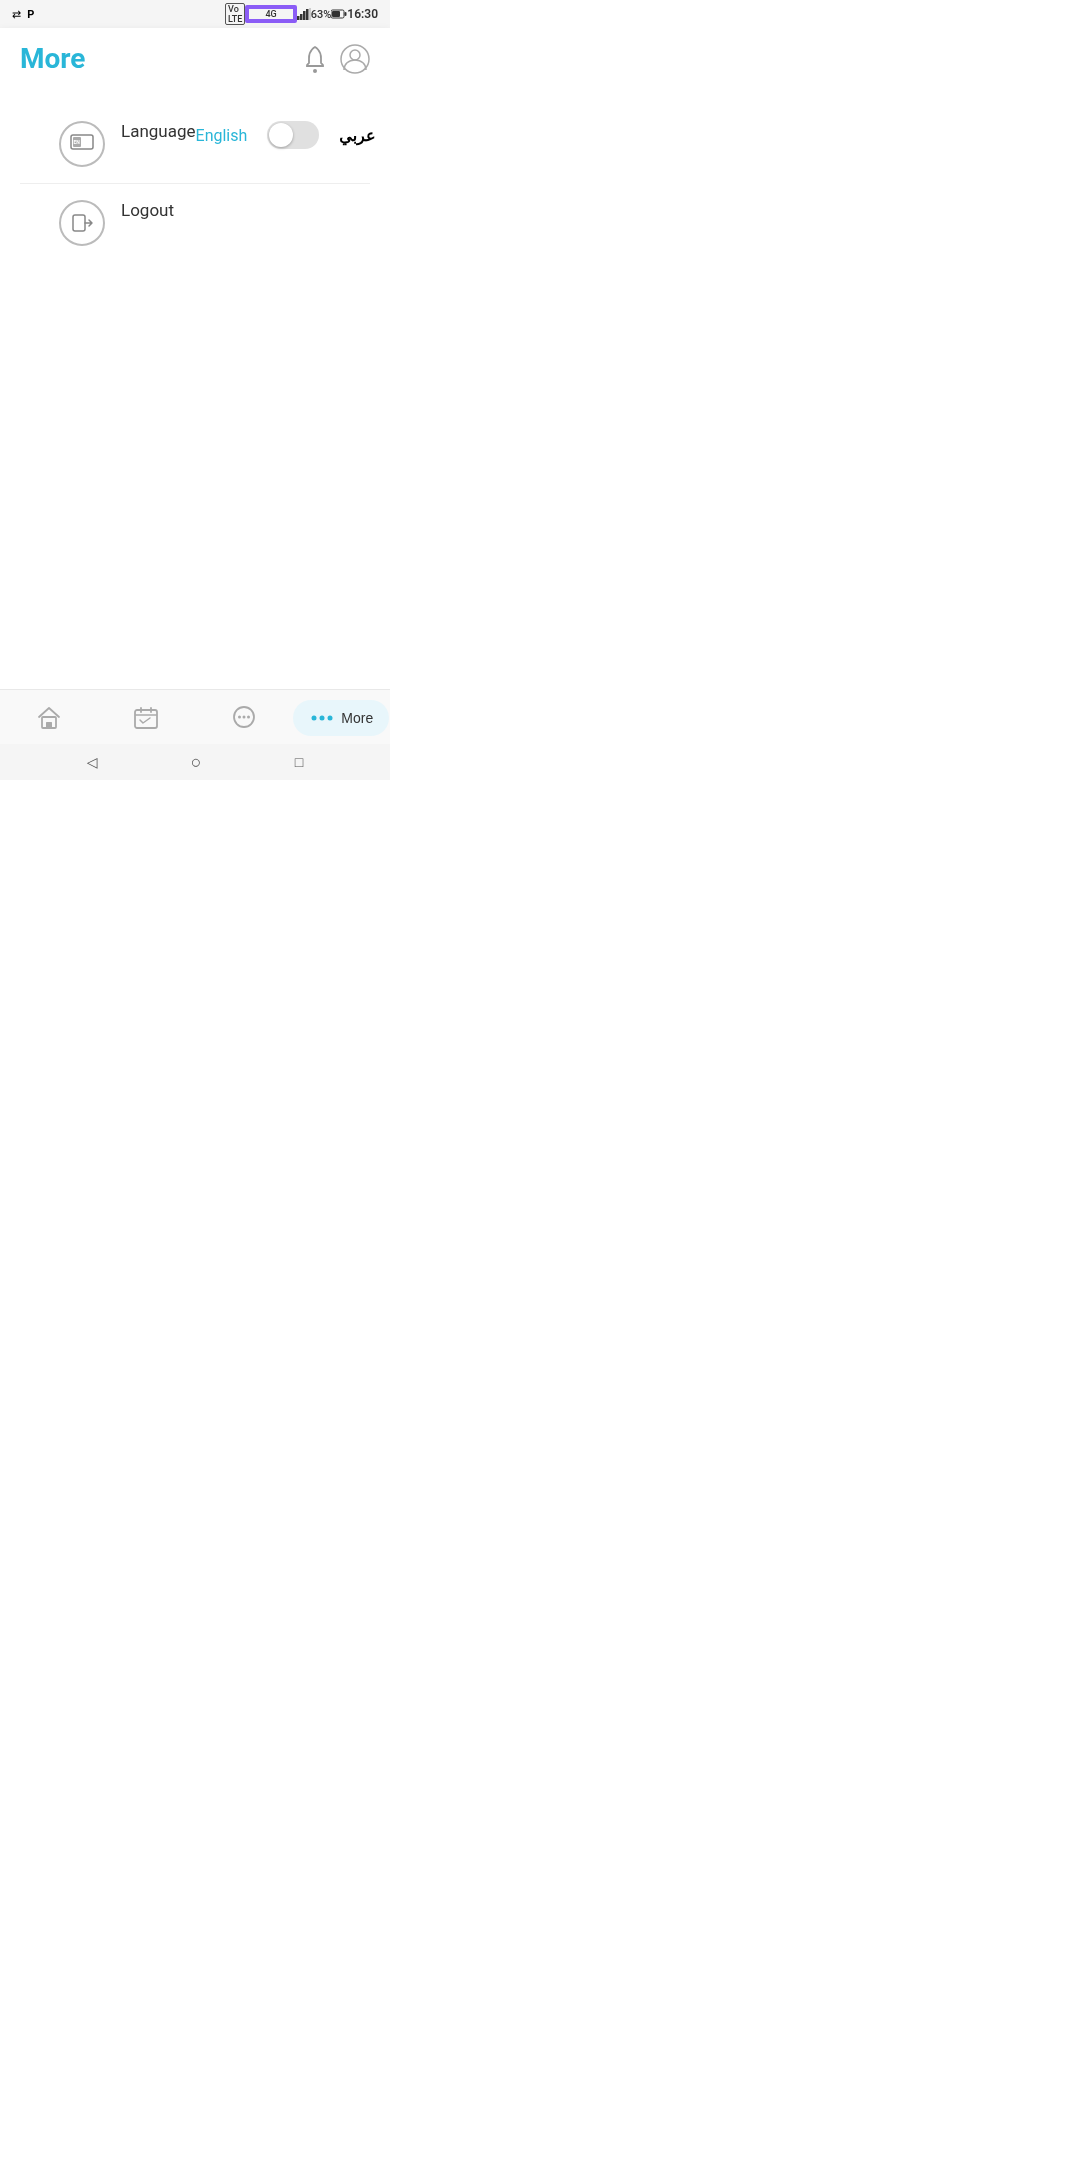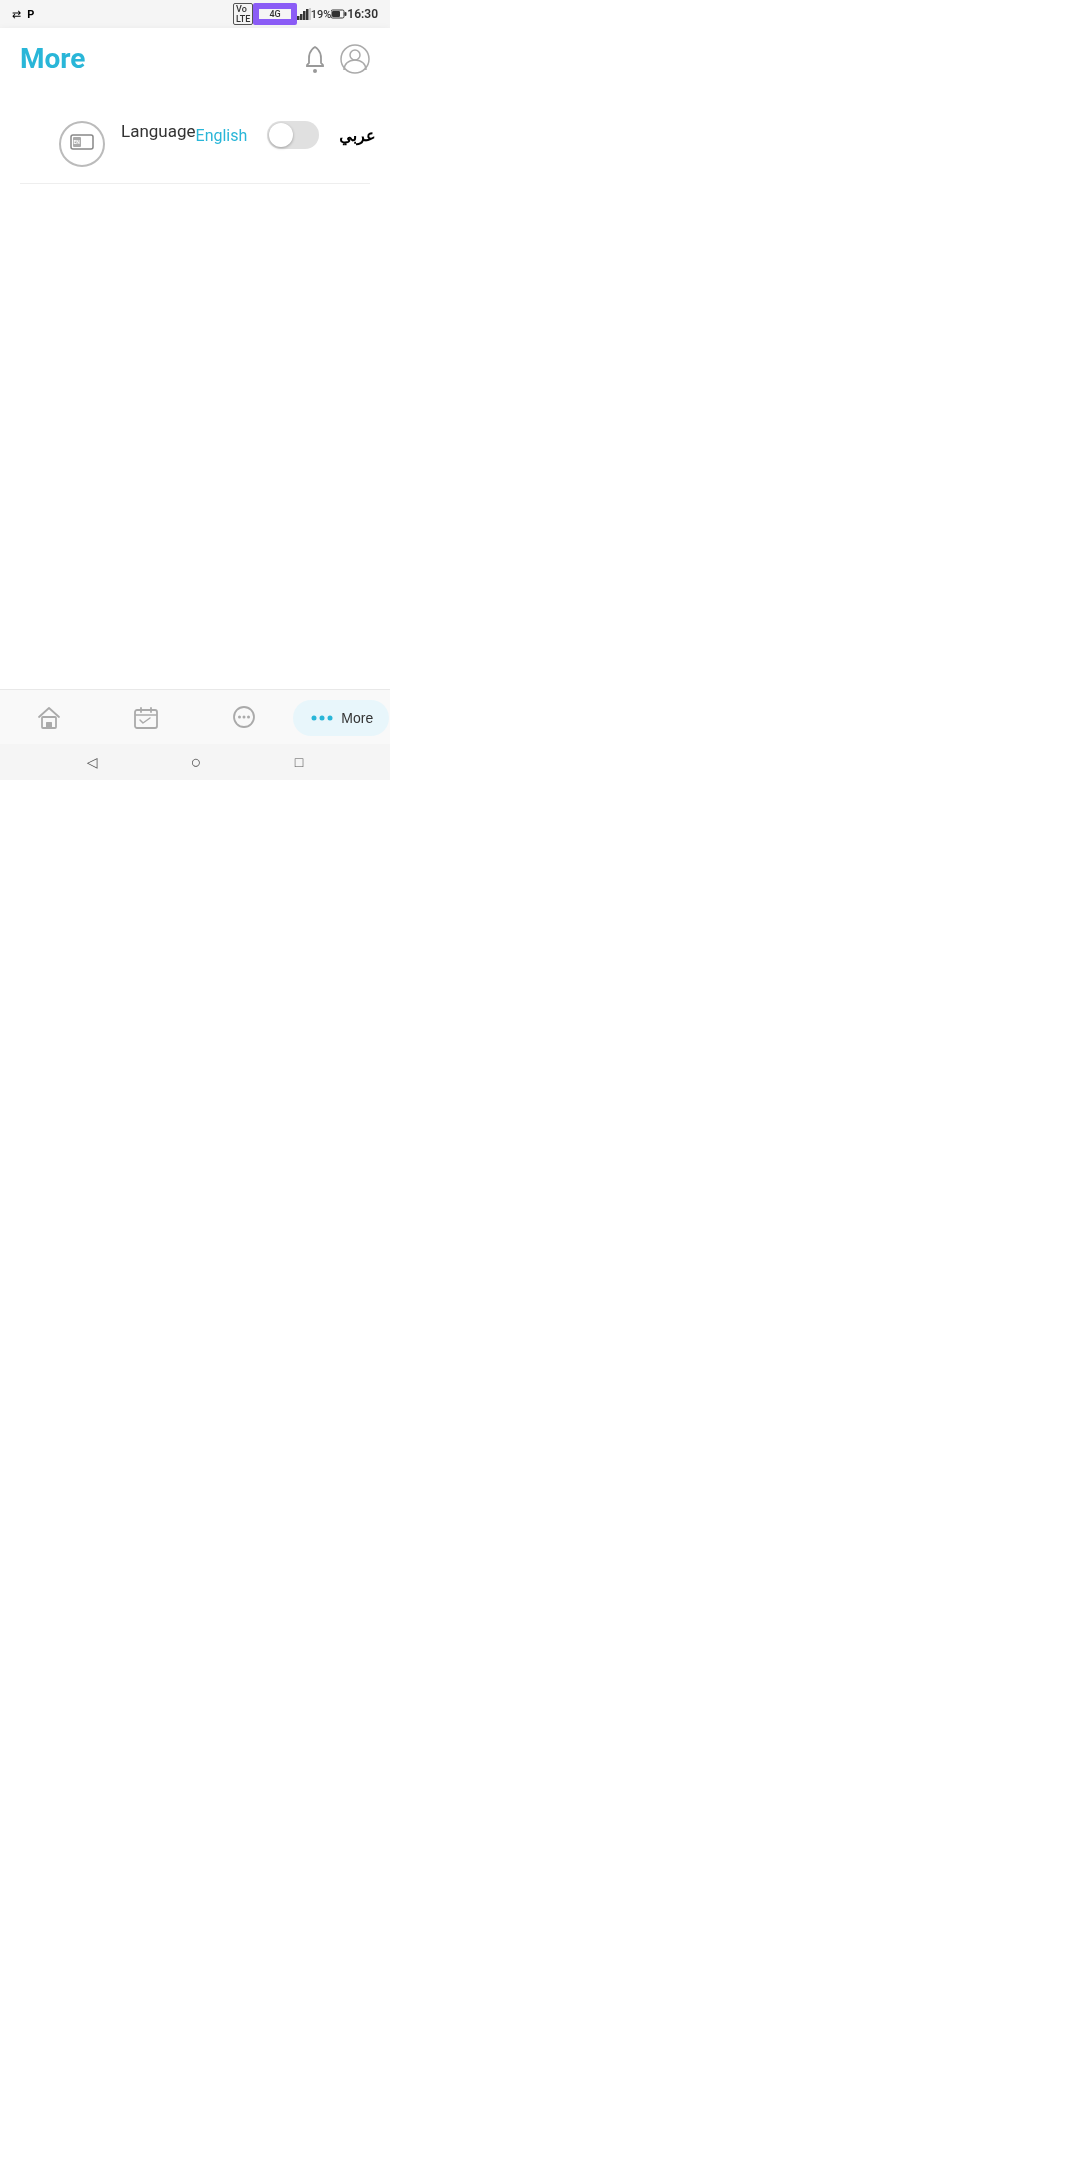--- a/index.html
+++ b/index.html
@@ -220,31 +220,31 @@
 </head>
 <body>
 
 <div class="status-bar">
   <div class="status-bar-left">
     <span style="font-size:11px;">⇄</span>
     <span style="font-size:11px; font-weight:bold;">P</span>
   </div>
   <div class="status-bar-right">
     <span style="font-size:9px; border:1px solid #555; padding:0 2px; border-radius:2px;">Vo<br>LTE</span>
-    <span style="font-size:9px; border:6px solid #8b5cf6; padding:0 10px; border-radius:2px;">4G</span>
+    <span style="font-size:9px; border:4px solid #8b5cf6; padding:0 16px; border-radius:2px;">4G</span>
     <span>
       <svg width="14" height="12" viewBox="0 0 14 12">
         <rect x="0" y="8" width="2.5" height="4" fill="#333"></rect>
         <rect x="3" y="6" width="2.5" height="6" fill="#333"></rect>
         <rect x="6" y="3" width="2.5" height="9" fill="#333"></rect>
         <rect x="9" y="1" width="2.5" height="11" fill="#333"></rect>
         <rect x="12" y="0" width="2" height="12" fill="#ccc"></rect>
       </svg>
     </span>
-    <span>19%</span>
+    <span>63%</span>
     <span>
       <svg width="16" height="10" viewBox="0 0 16 10">
         <rect x="0" y="1" width="13" height="8" rx="1.5" fill="none" stroke="#333" stroke-width="1"></rect>
         <rect x="13.5" y="3" width="2" height="4" rx="1" fill="#333"></rect>
         <rect x="1" y="2" width="8" height="6" rx="1" fill="#333"></rect>
       </svg>
     </span>
     <span style="font-size:12px; font-weight:600;">16:30</span>
   </div>
 </div>
@@ -283,20 +283,29 @@
       <span class="lang-english">English</span>
       <div class="toggle">
         <div class="toggle-knob"></div>
       </div>
       <span class="lang-arabic">عربي</span>
     </div>
   </div>
 
   <div class="divider"></div>
 
+  <div class="menu-item">
+    <div class="menu-item-icon">
+      <svg width="24" height="24" viewBox="0 0 24 24" fill="none">
+        <rect x="3" y="4" width="12" height="16" rx="2" stroke="#888" stroke-width="1.5" fill="none"></rect>
+        <path d="M15 12h7M19 9l3 3-3 3" stroke="#888" stroke-width="1.5" stroke-linecap="round" stroke-linejoin="round"></path>
+      </svg>
+    </div>
+    <span class="menu-item-label">Logout</span>
+  </div>
 
 </div>
 
 <div class="bottom-nav">
 
   <button class="nav-item">
     <span class="nav-item-icon">
       <svg width="26" height="24" viewBox="0 0 26 24" fill="none">
         <path d="M3 11L13 2l10 9" stroke="#aaa" stroke-width="1.8" stroke-linecap="round" stroke-linejoin="round" fill="none"></path>
         <rect x="6" y="11" width="14" height="11" rx="1" stroke="#aaa" stroke-width="1.8" fill="none"></rect>

